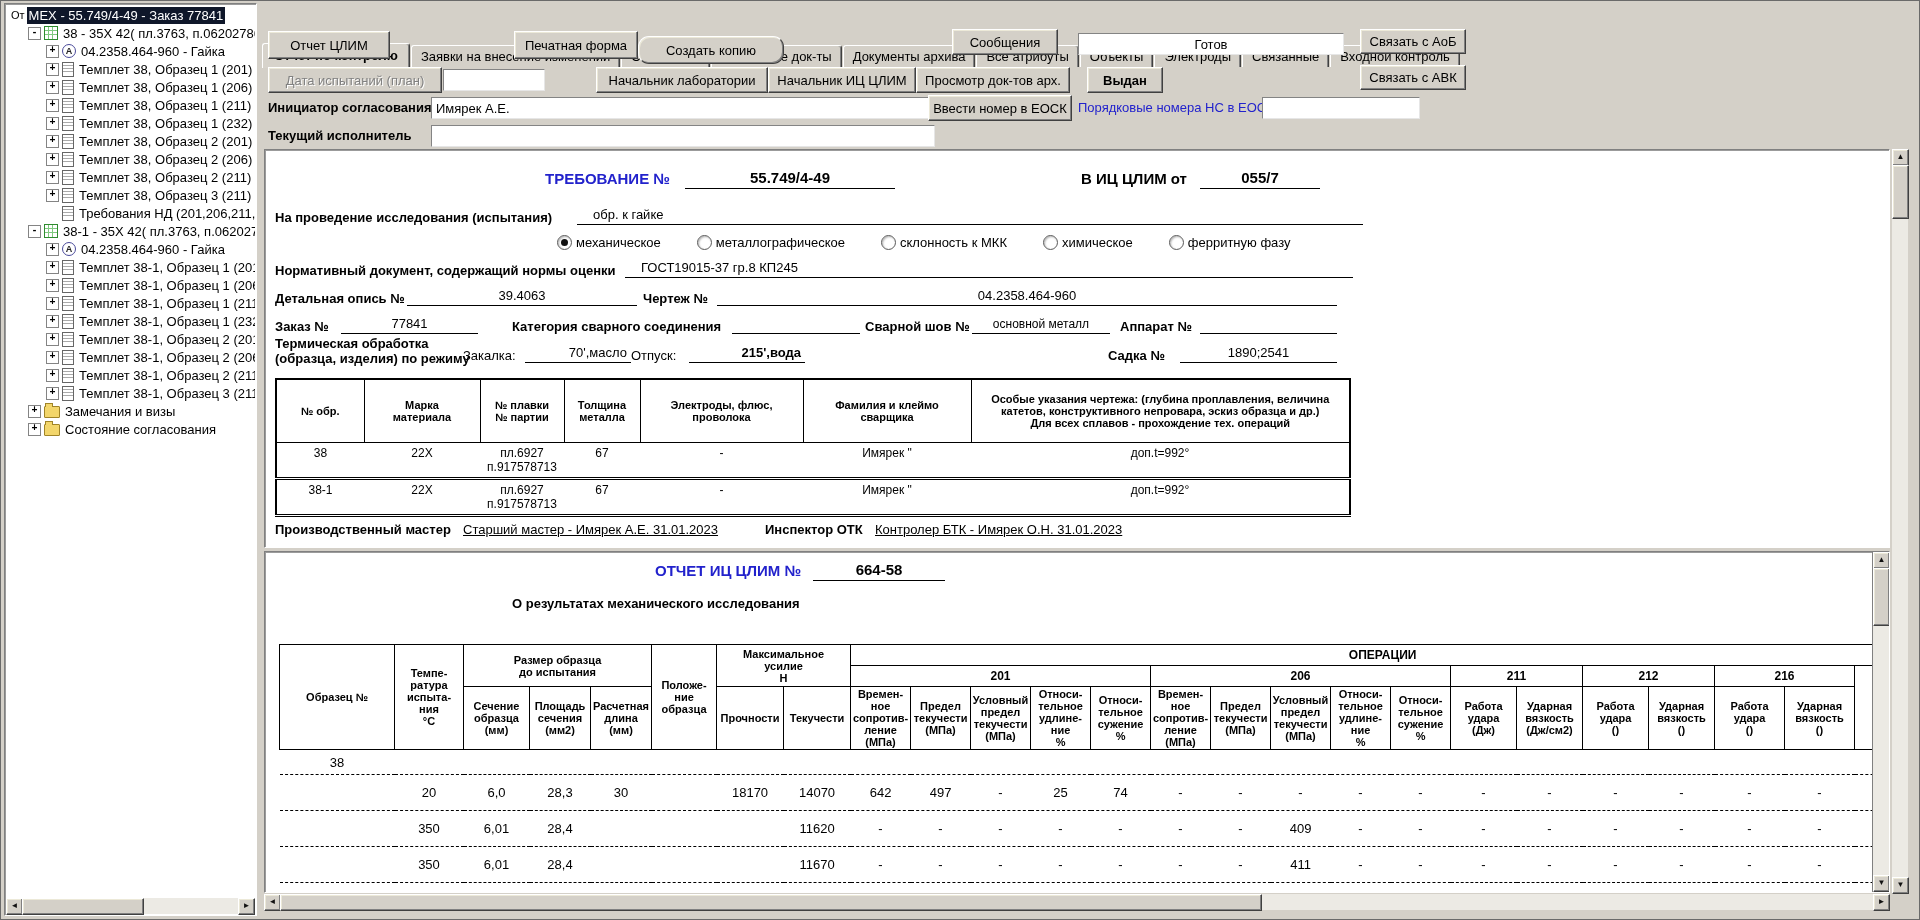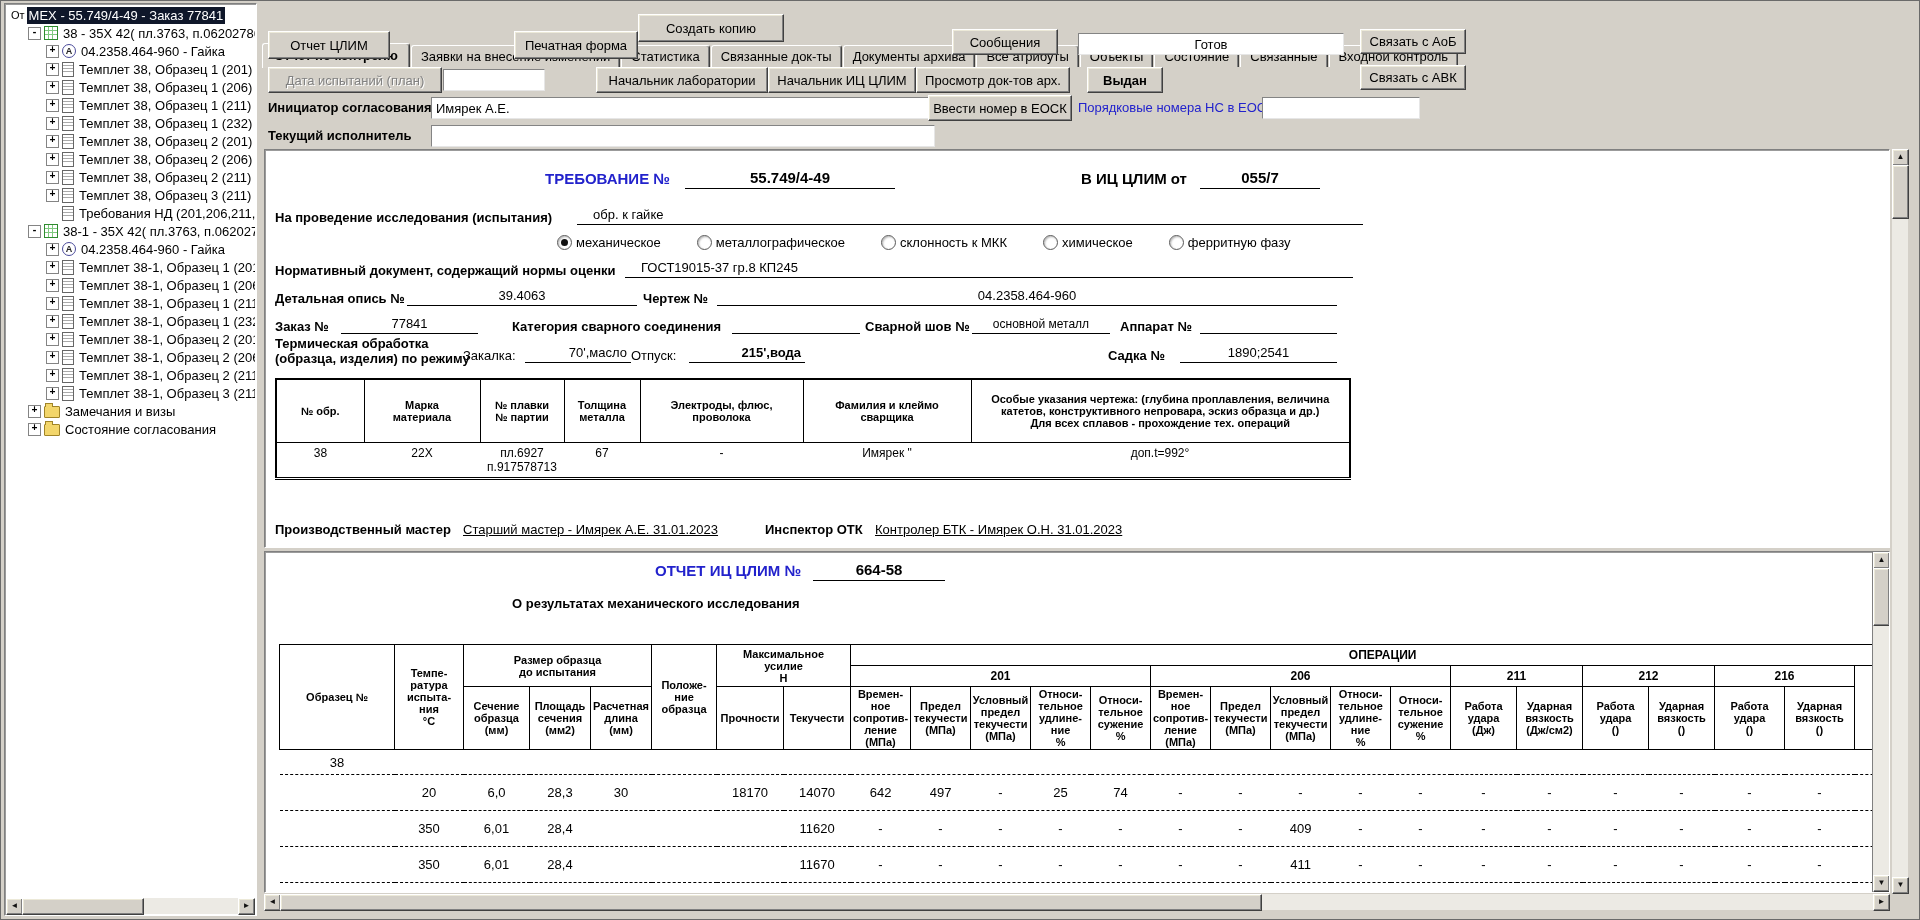--- a/index.html
+++ b/index.html
@@ -231,29 +231,29 @@
   </div>
 
   <div class="tabbar">
       <div class="tab active">Отчет по контролю</div>
       <div class="tab">Заявки на внесение изменений</div>
       <div class="tab">Статистика</div>
       <div class="tab">Связанные док-ты</div>
       <div class="tab">Документы архива</div>
       <div class="tab">Все атрибуты</div>
       <div class="tab">Объекты</div>
-      <div class="tab">Состояние</div>
+      <div class="tab">Электроды</div>
       <div class="tab">Связанные</div>
       <div class="tab">Входной контроль</div>
     </div>
 
   <div>
     <div class="btn" style="left:268px;top:31px;width:120px;height:26px;">Отчет ЦЛИМ</div>
     <div class="btn" style="left:514px;top:31px;width:122px;height:26px;">Печатная форма</div>
-    <div class="btn" style="left:638px;top:14px;width:144px;height:26px;">Создать копию</div>
+    <div class="btn" style="left:638px;top:36px;width:144px;height:26px;border-radius:11px;">Создать копию</div>
     <div class="btn" style="left:952px;top:29px;width:104px;height:24px;">Сообщения</div>
     <div class="fld center" style="left:1078px;top:33px;width:256px;height:20px;">Готов</div>
     <div class="btn" style="left:1360px;top:29px;width:104px;height:23px;">Связать с АоБ</div>
 
     <div class="btn disabled" style="left:268px;top:67px;width:172px;height:24px;">Дата испытаний (план)</div>
     <div class="fld" style="left:443px;top:69px;width:92px;height:20px;"></div>
     <div class="btn" style="left:596px;top:67px;width:170px;height:24px;">Начальник лаборатории</div>
     <div class="btn" style="left:768px;top:67px;width:146px;height:24px;">Начальник ИЦ ЦЛИМ</div>
     <div class="btn" style="left:916px;top:67px;width:152px;height:24px;">Просмотр док-тов арх.</div>
     <div class="btn bold" style="left:1087px;top:67px;width:74px;height:24px;">Выдан</div>
@@ -351,20 +351,30 @@
             <th>Фамилия и клеймо
 сварщика</th>
             <th>Особые указания чертежа: (глубина проплавления, величина
 катетов, конструктивного непровара, эскиз образца и др.)
 Для всех сплавов - прохождение тех. операций</th>
           </tr>
         </thead>
         <tbody>
           <tr>
             <td>38</td>
+            <td>22Х</td>
+            <td>пл.6927
+п.917578713</td>
+            <td>67</td>
+            <td>-</td>
+            <td>Имярек "</td>
+            <td>доп.t=992°</td>
+          </tr>
+          <tr>
+            <td>38-1</td>
             <td>22Х</td>
             <td>пл.6927
 п.917578713</td>
             <td>67</td>
             <td>-</td>
             <td>Имярек "</td>
             <td>доп.t=992°</td>
           </tr>
         </tbody>
       </table>

